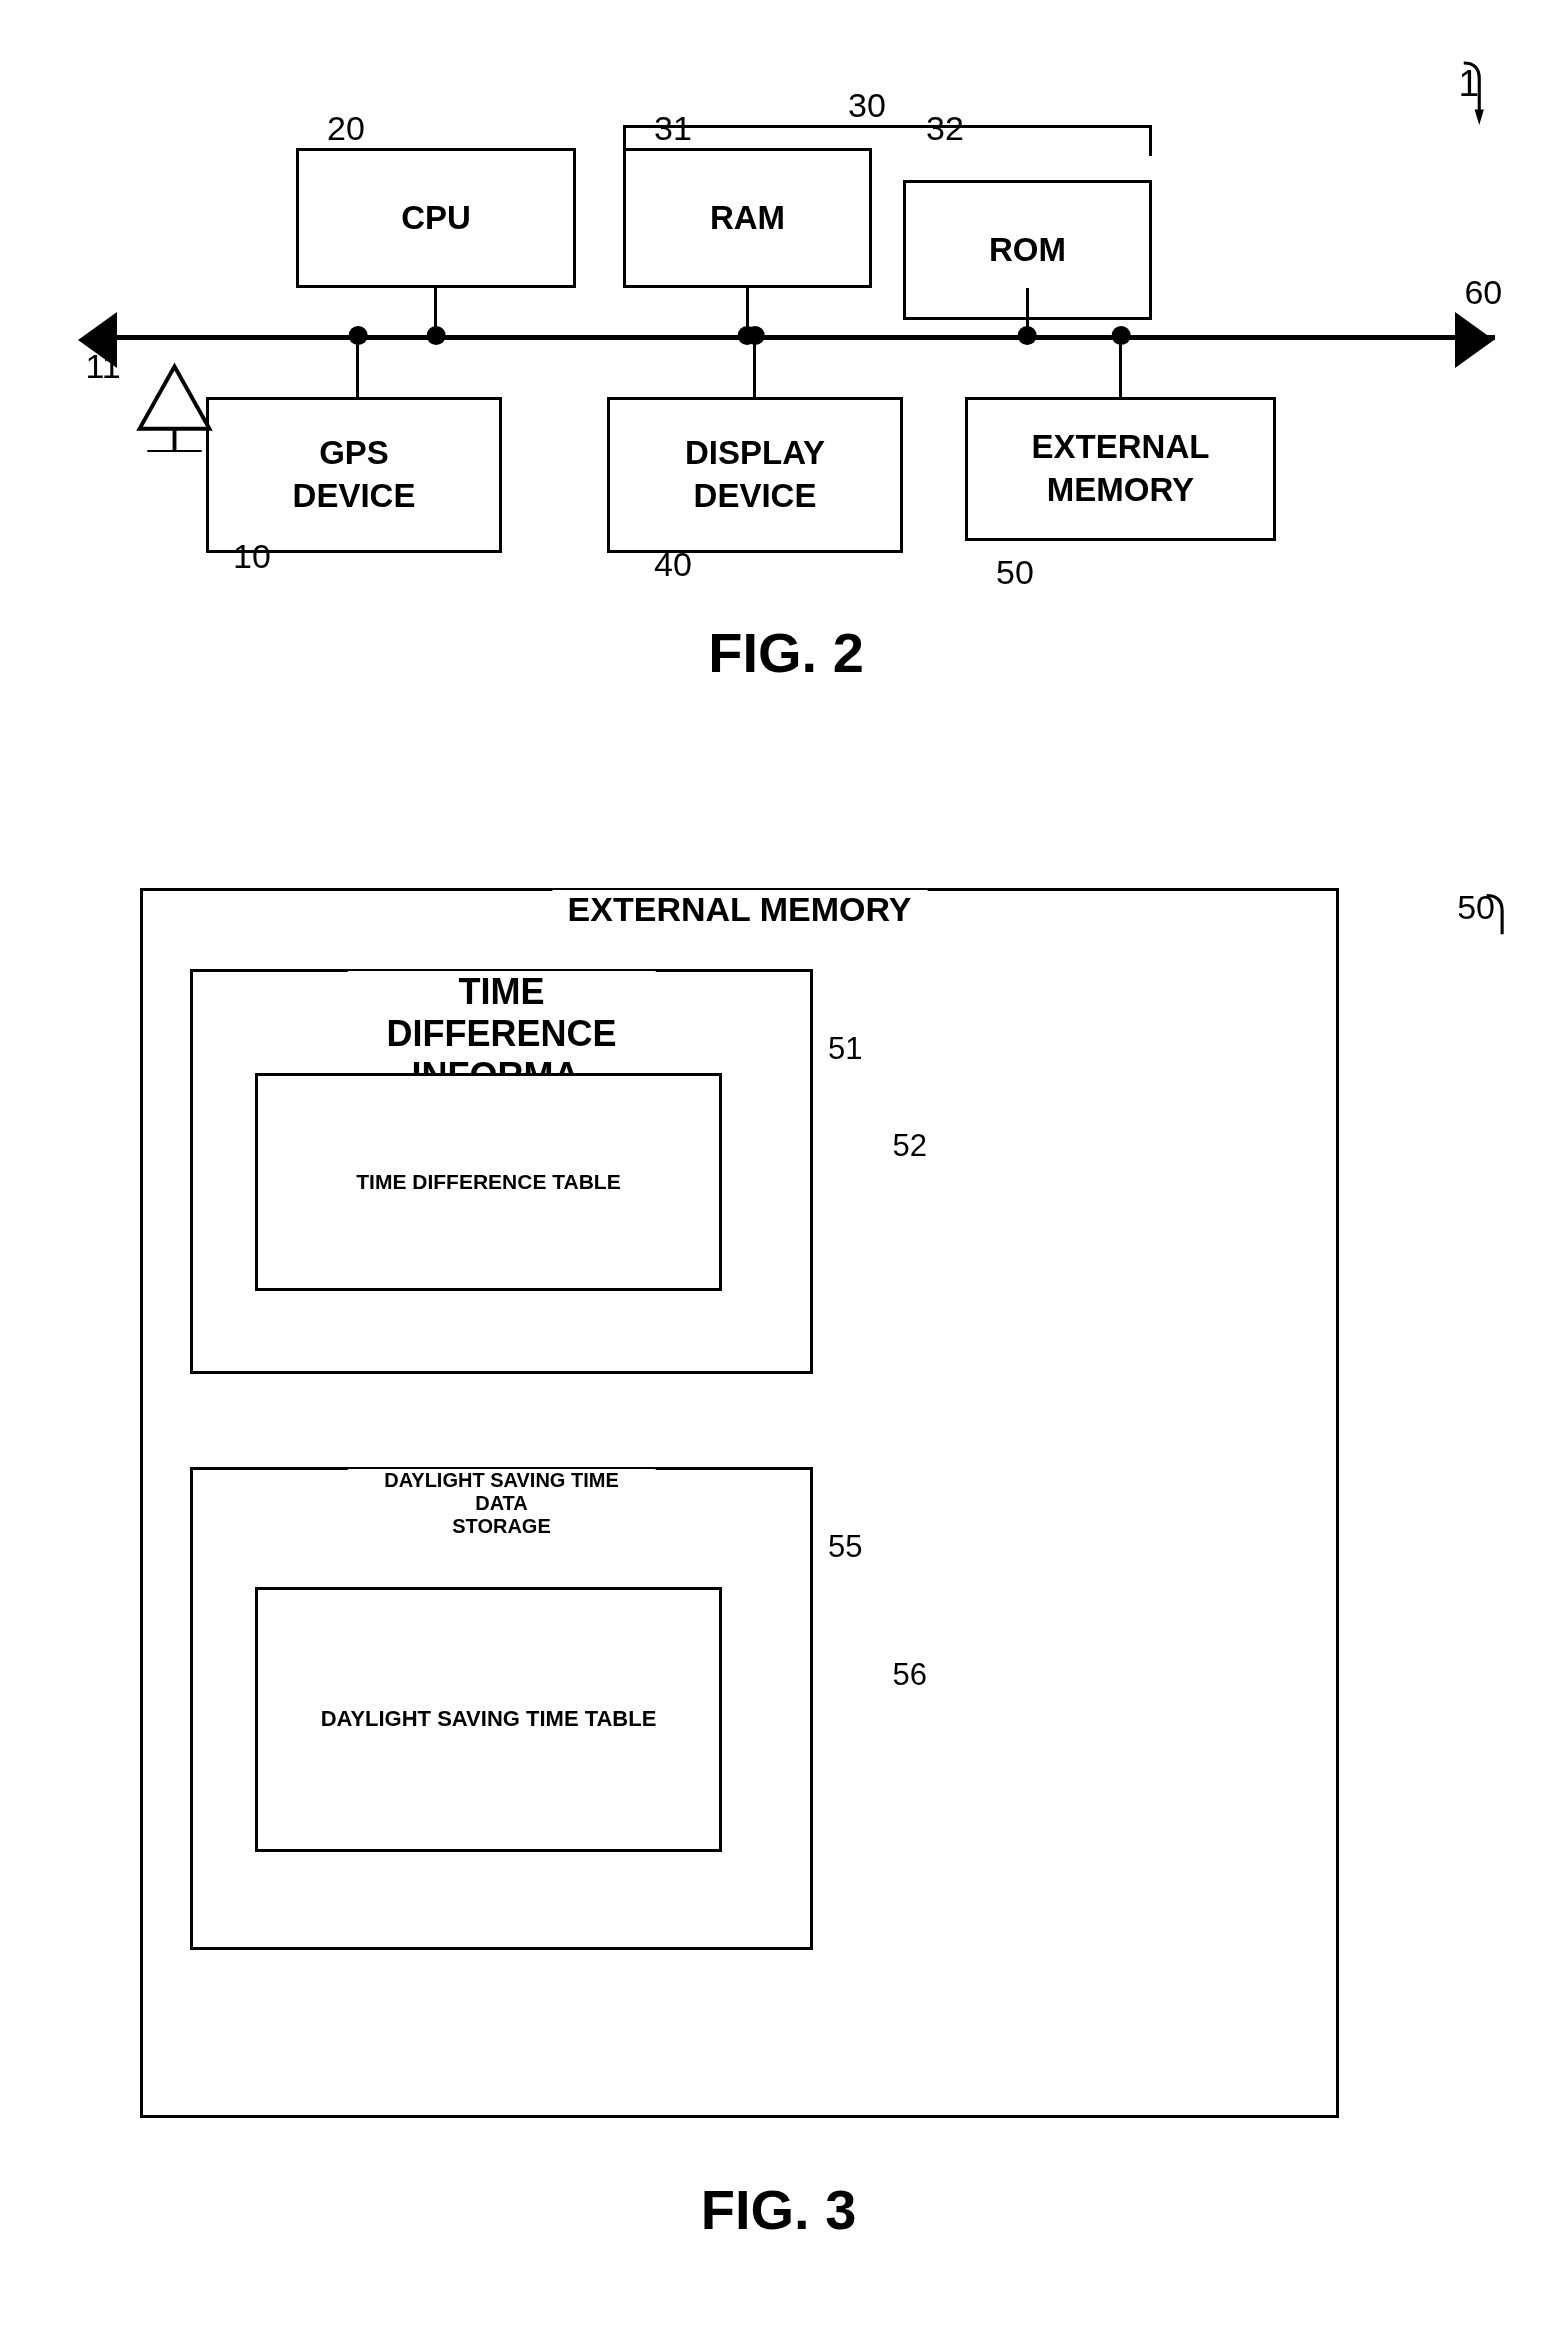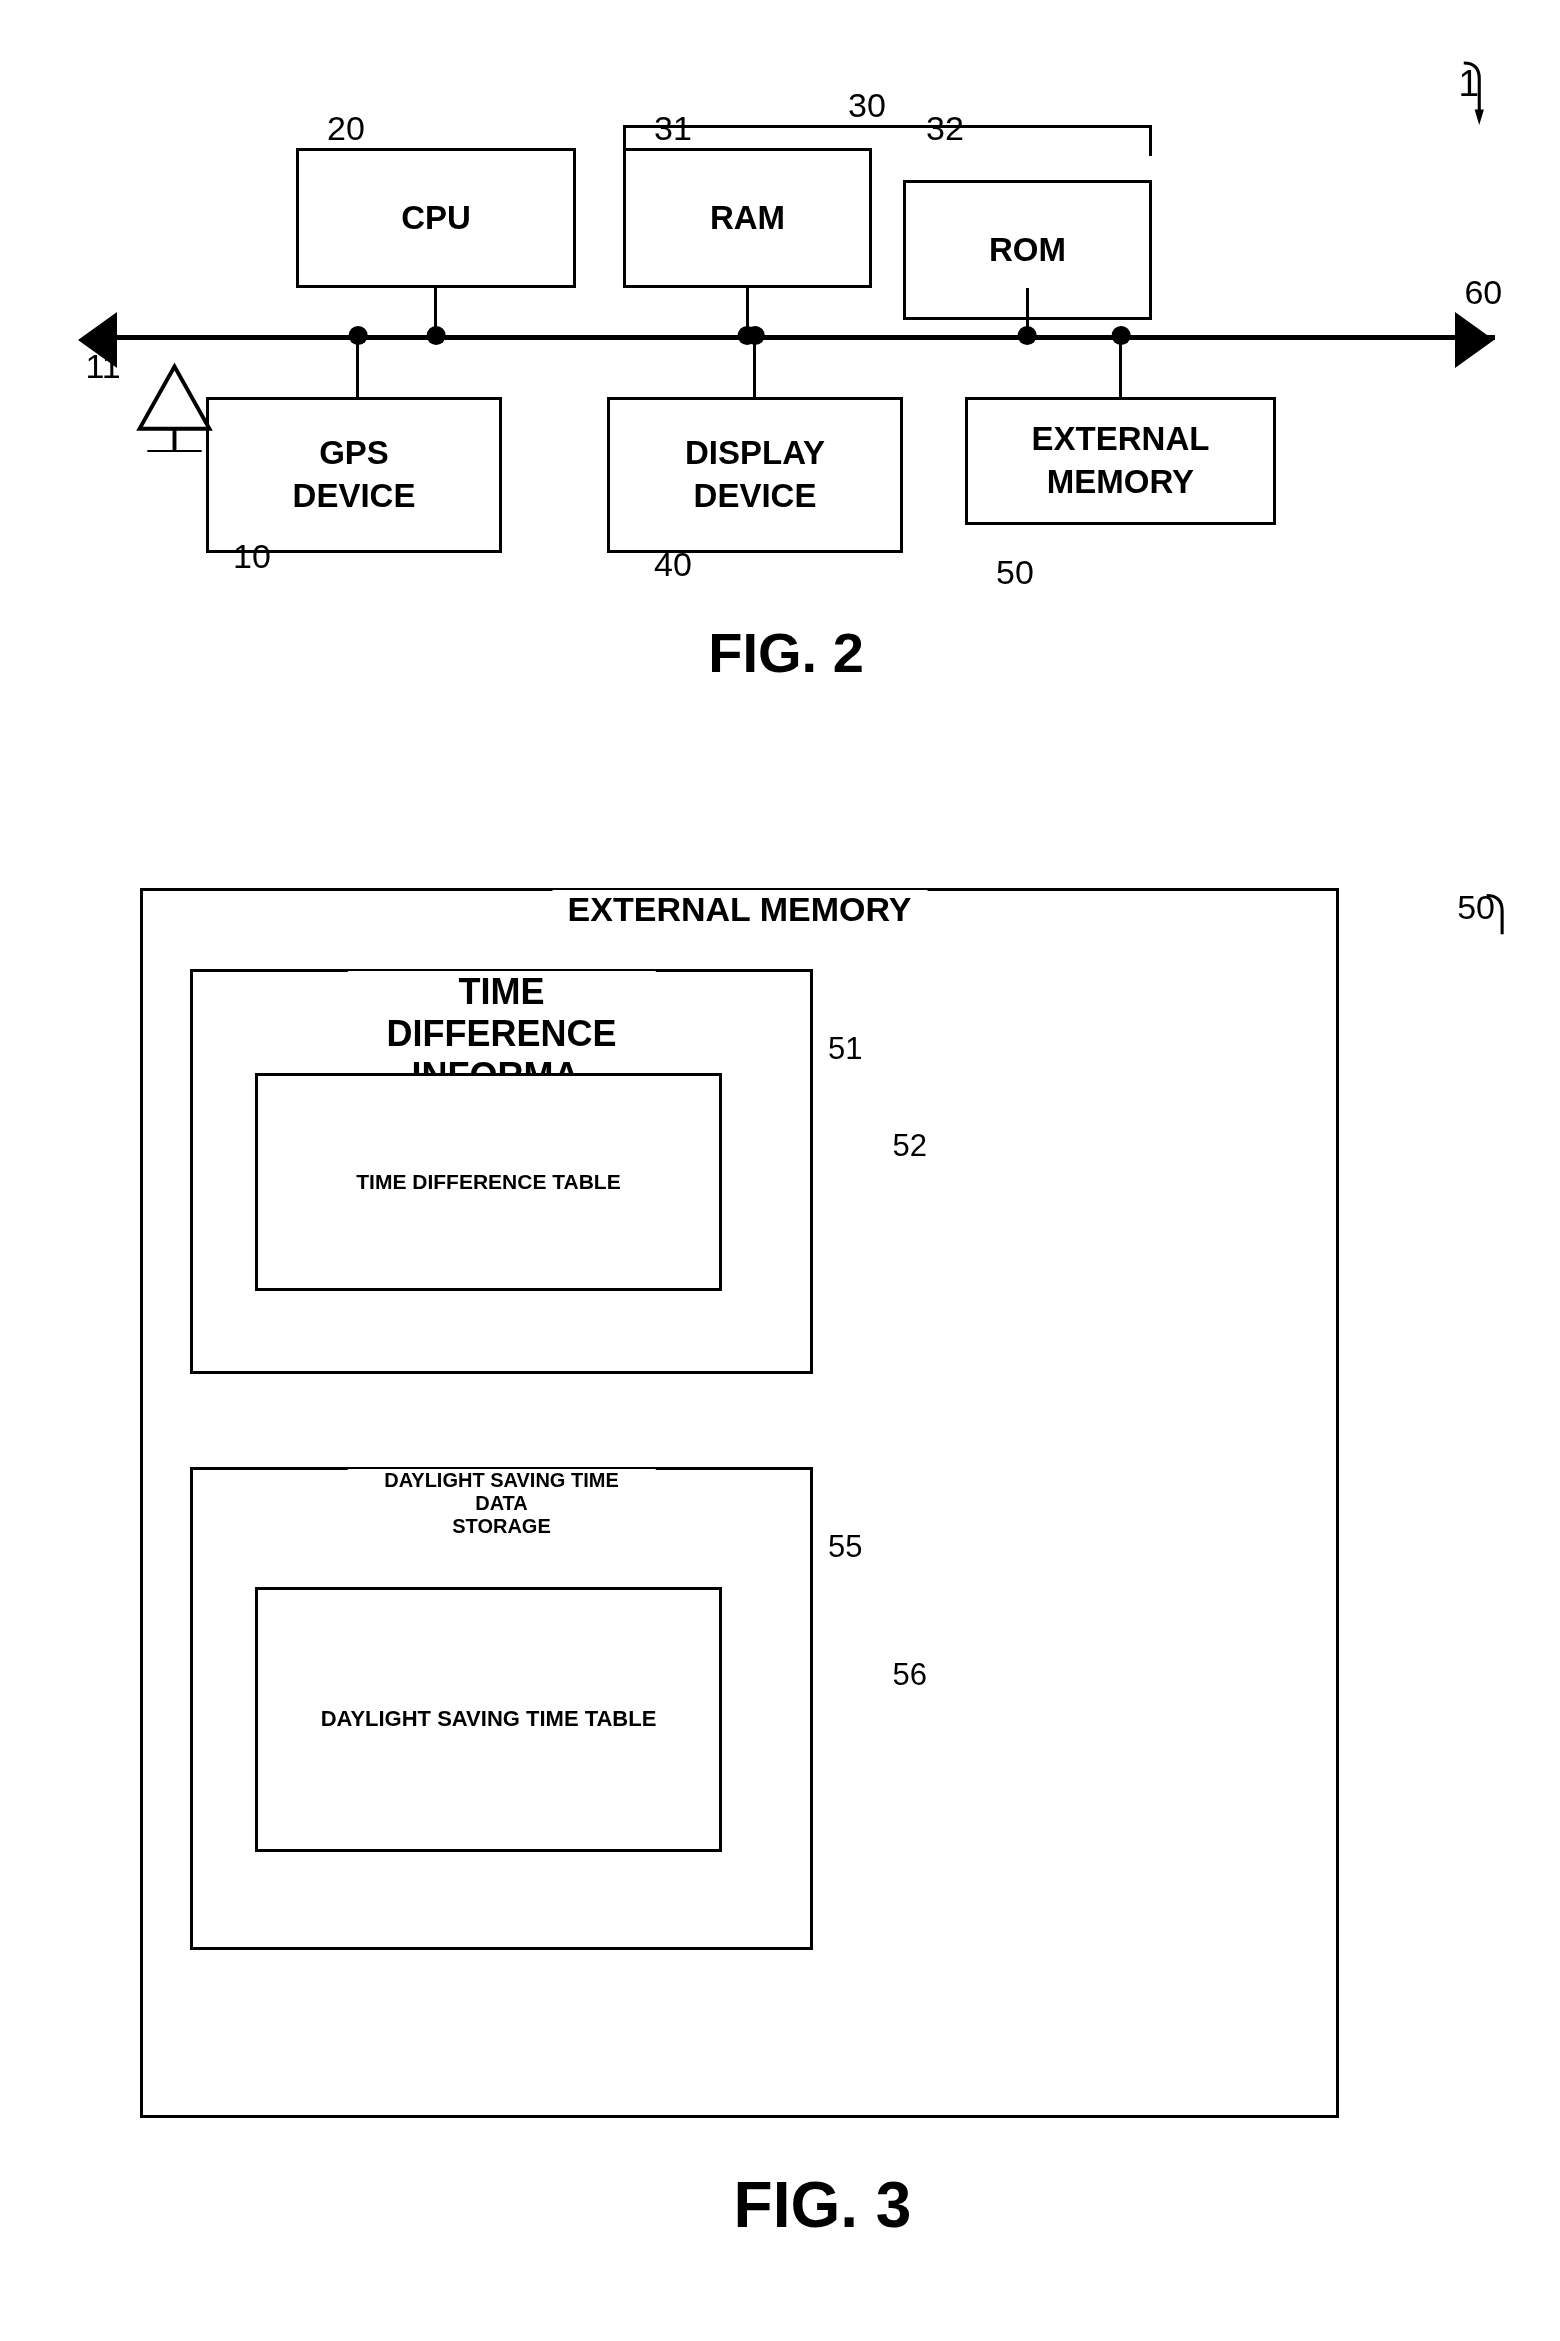--- a/index.html
+++ b/index.html
@@ -137,24 +137,23 @@
       left: 140px;
       width: 1277px;
       height: 1401px;
     }
 
     .fig3-label {
       position: absolute;
       bottom: 0;
       left: 50%;
       transform: translateX(-50%);
-      font-size: 64px;
+      font-size: 56px;
       font-weight: bold;
       font-family: Arial, sans-serif;
-      margin-left: 44px;
     }
 
     .outer-box {
       position: absolute;
       top: 47px;
       left: 0;
       width: 1199px;
       height: 1230px;
       border: 3.9px solid #000;
       background: #fff;
@@ -328,21 +327,21 @@
     <div style="position:absolute;top:378px;left:164px;width:0px;height:3.1px;background:#000;"></div>
 
     <div class="component-box" style="top:350px;left:545px;width:296px;height:156px;line-height:1.3;">
       <span>DISPLAY<br>DEVICE</span>
     </div>
     <span class="ref-label" style="bottom:101px;left:592px;">40</span>
 
     <div class="v-line" style="top:291px;left:691px;height:62px;"></div>
     <div class="bus-dot" style="left:693px;"></div>
 
-    <div class="component-box" style="top:350px;left:903px;width:311px;height:128px;line-height:1.3;">
+    <div class="component-box" style="top:350px;left:903px;width:311px;height:144px;line-height:1.3;">
       <span>EXTERNAL<br>MEMORY</span>
     </div>
     <span class="ref-label" style="bottom:93px;left:934px;">50</span>
 
     <div class="v-line" style="top:291px;left:1057px;height:62px;"></div>
     <div class="bus-dot" style="left:1059px;"></div>
 
     <div class="fig2-label">FIG. 2</div>
   </div>
 

